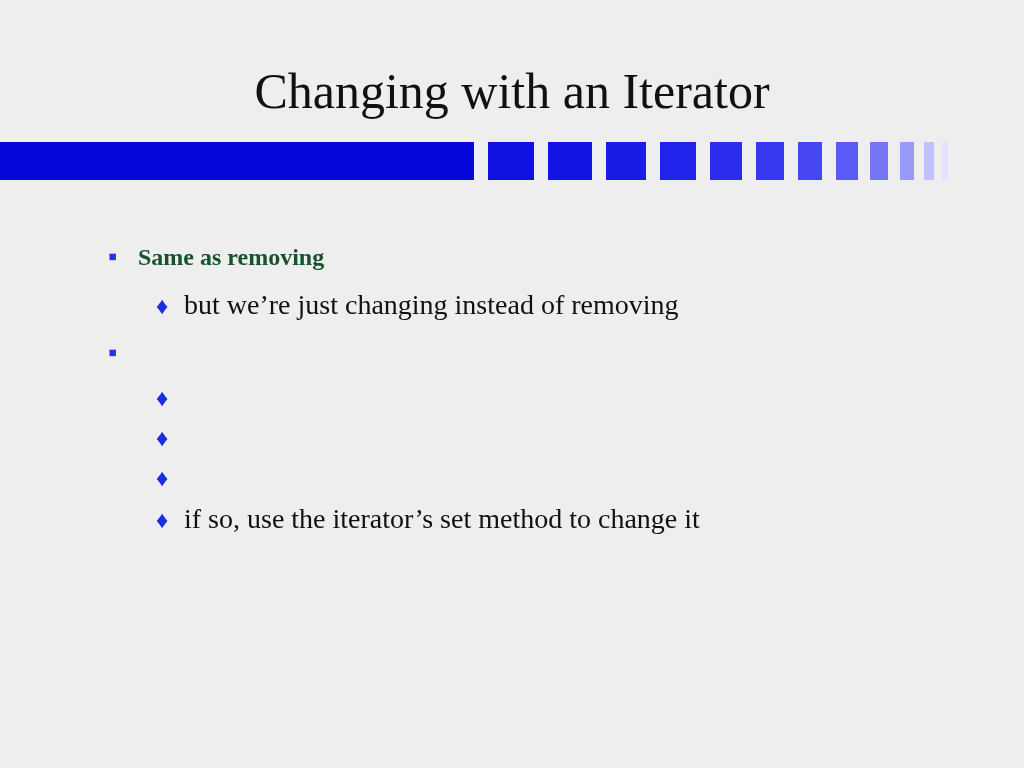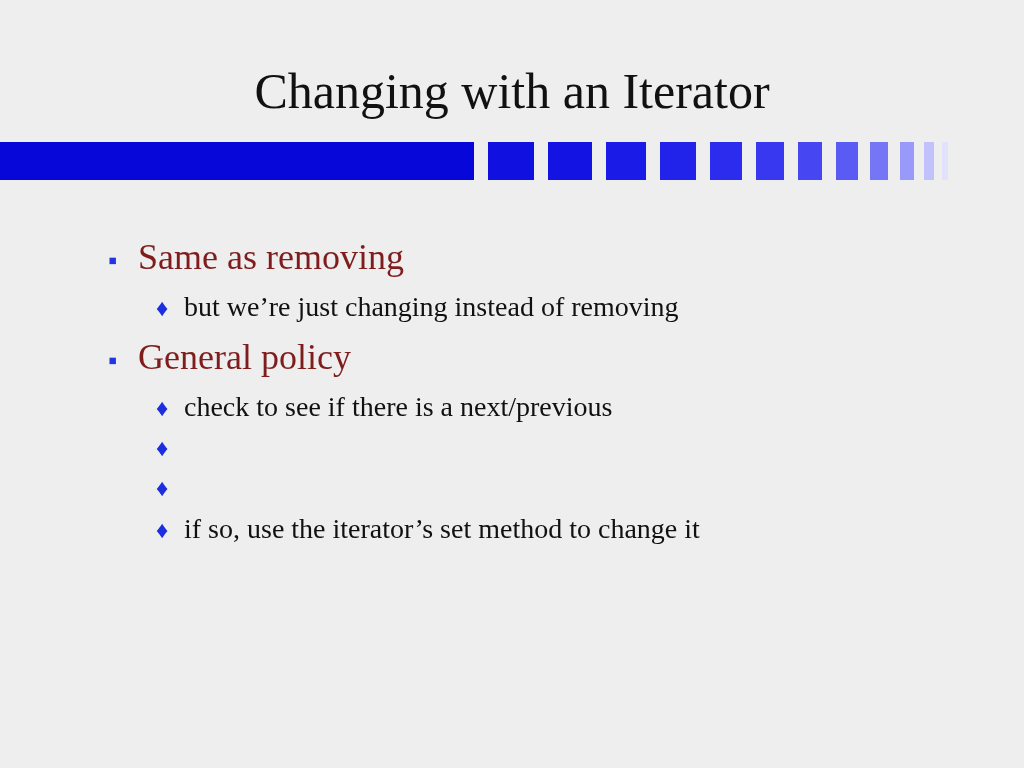--- a/index.html
+++ b/index.html
@@ -52,23 +52,24 @@
     margin-bottom: 6px;
   }
   .lvl1 .bullet {
     color: #2333e6;
     font-size: 26px;
     line-height: 40px;
     width: 30px;
     flex: 0 0 30px;
   }
   .lvl1 .text {
-    font-size: 36px;
+    font-size: 24px;
     line-height: 44px;
-    color: #7f1d1d;
+    color: #14532d;
+    font-weight: bold;
   }
   .lvl2 {
     display: flex;
     align-items: baseline;
     margin-left: 48px;
     margin-bottom: 2px;
   }
   .lvl2 .bullet {
     color: #1b2fe0;
     font-size: 24px;
@@ -116,25 +117,23 @@
     </div>
     <div class="lvl2">
       <div class="bullet">♦</div>
       <div class="text">but we’re just changing instead of removing</div>
     </div>
 
     <div class="gap"></div>
 
     <div class="lvl1">
       <div class="bullet">▪</div>
-      <div class="text">General policy</div>
     </div>
     <div class="lvl2">
       <div class="bullet">♦</div>
-      <div class="text">check to see if there is a next/previous</div>
     </div>
     <div class="lvl2">
       <div class="bullet">♦</div>
     </div>
     <div class="lvl2">
       <div class="bullet">♦</div>
     </div>
     <div class="lvl2">
       <div class="bullet">♦</div>
       <div class="text">if so, use the iterator’s set method to change it</div>

